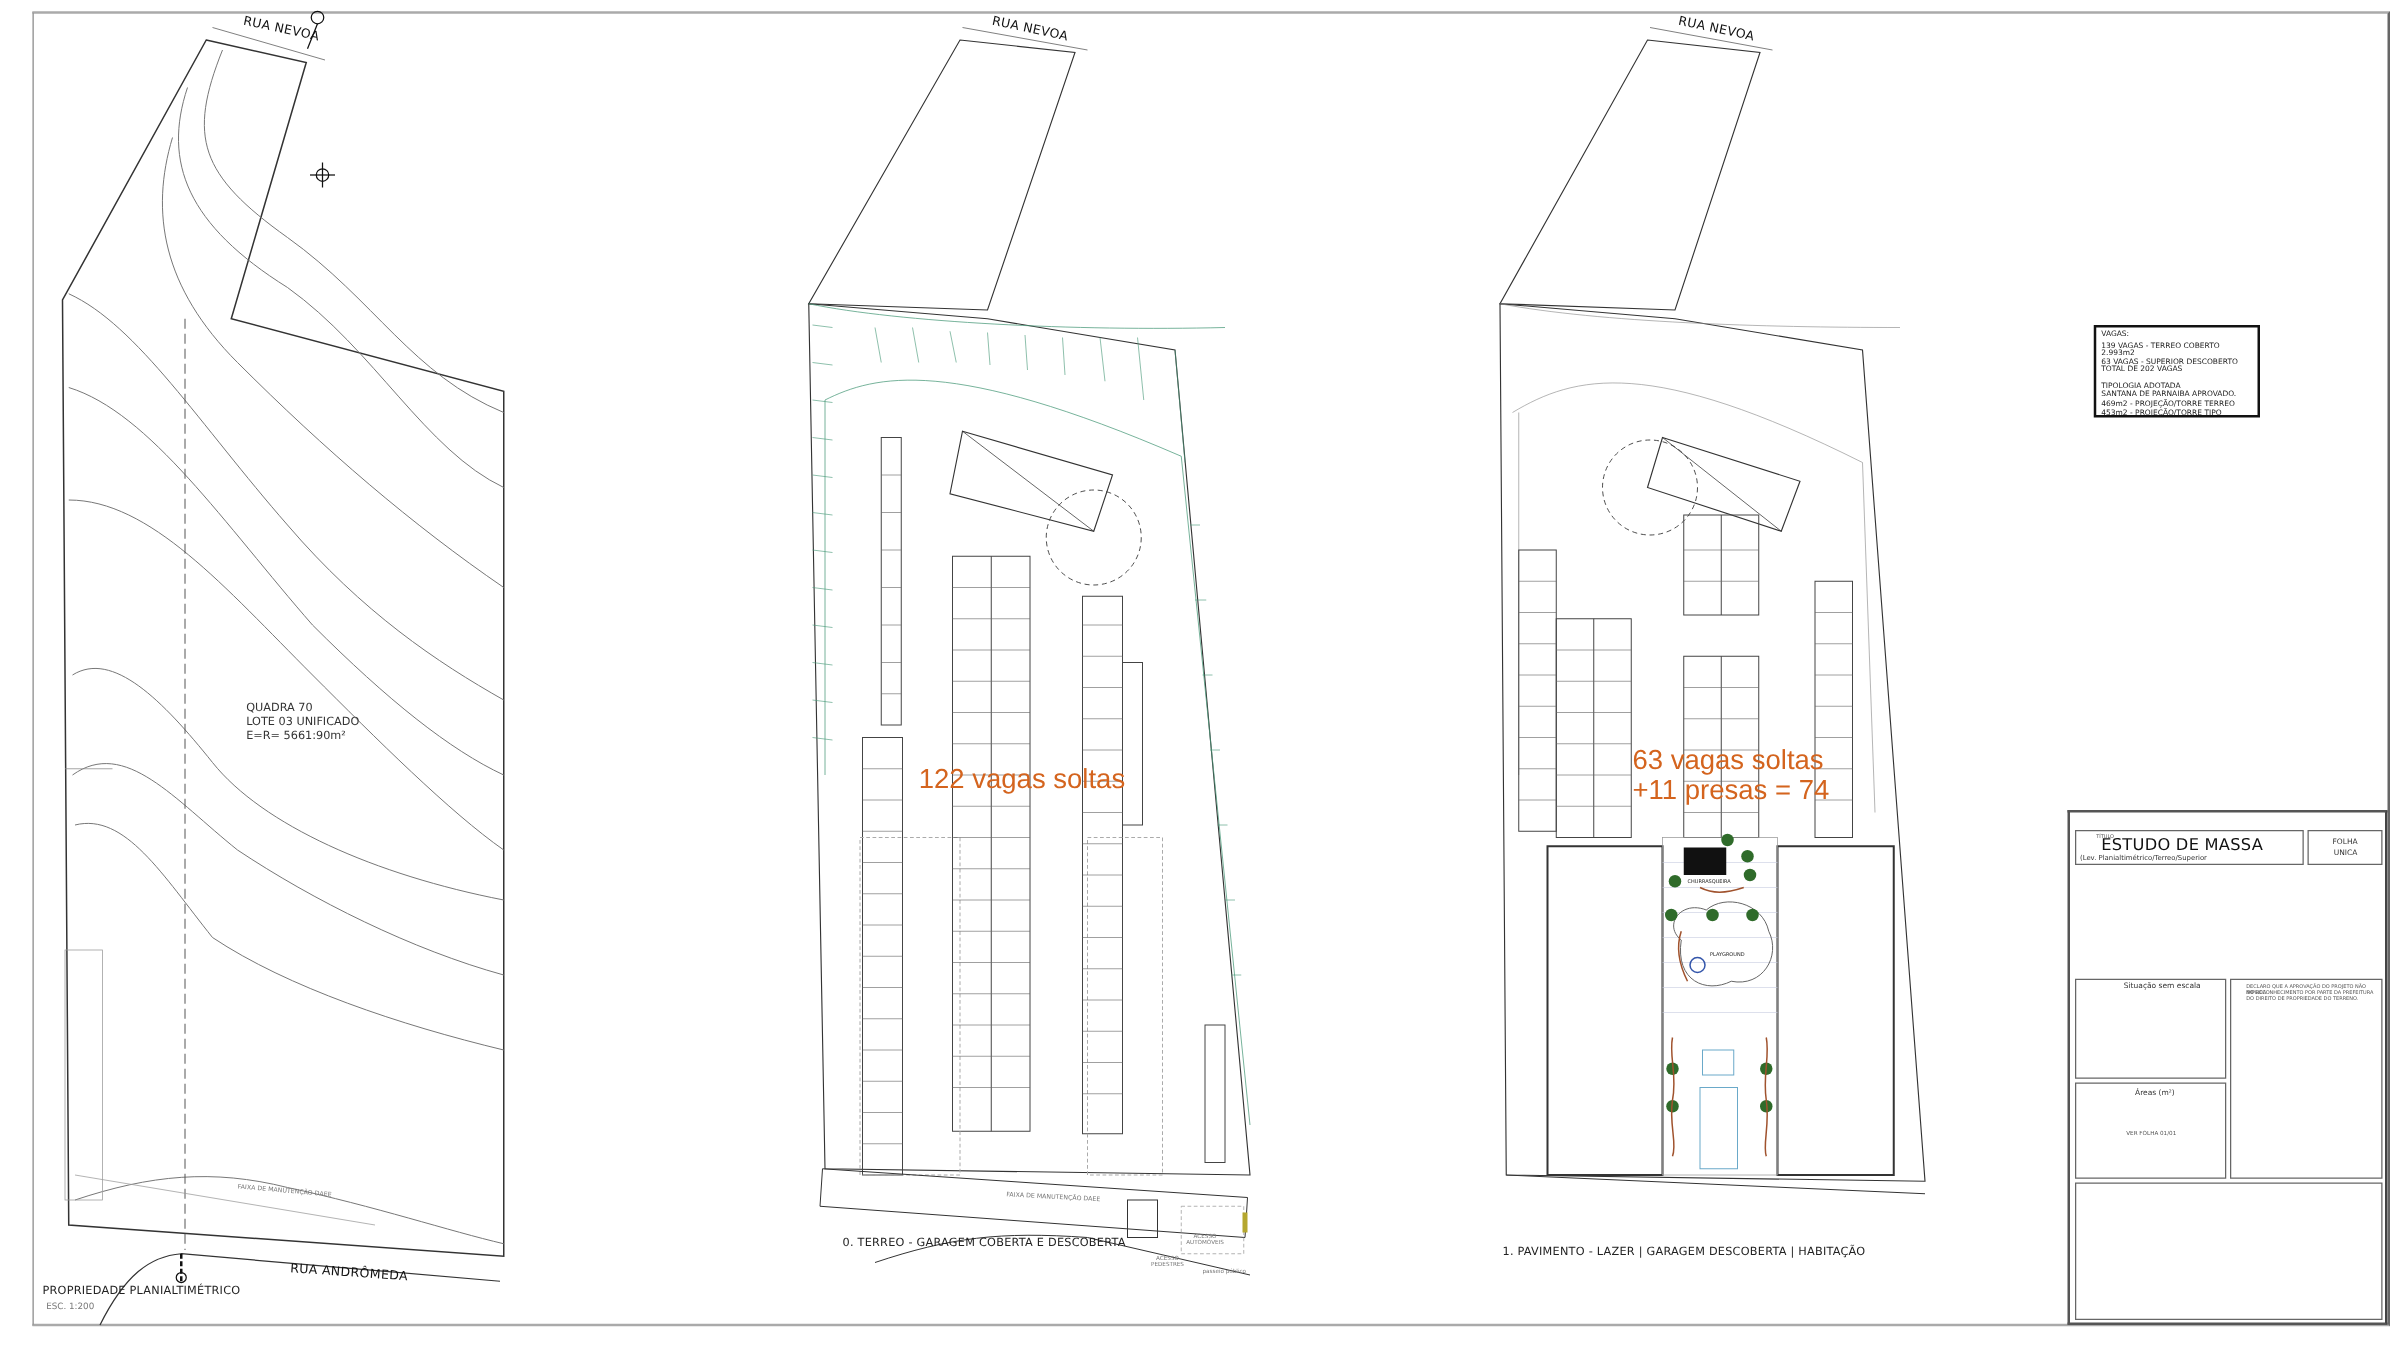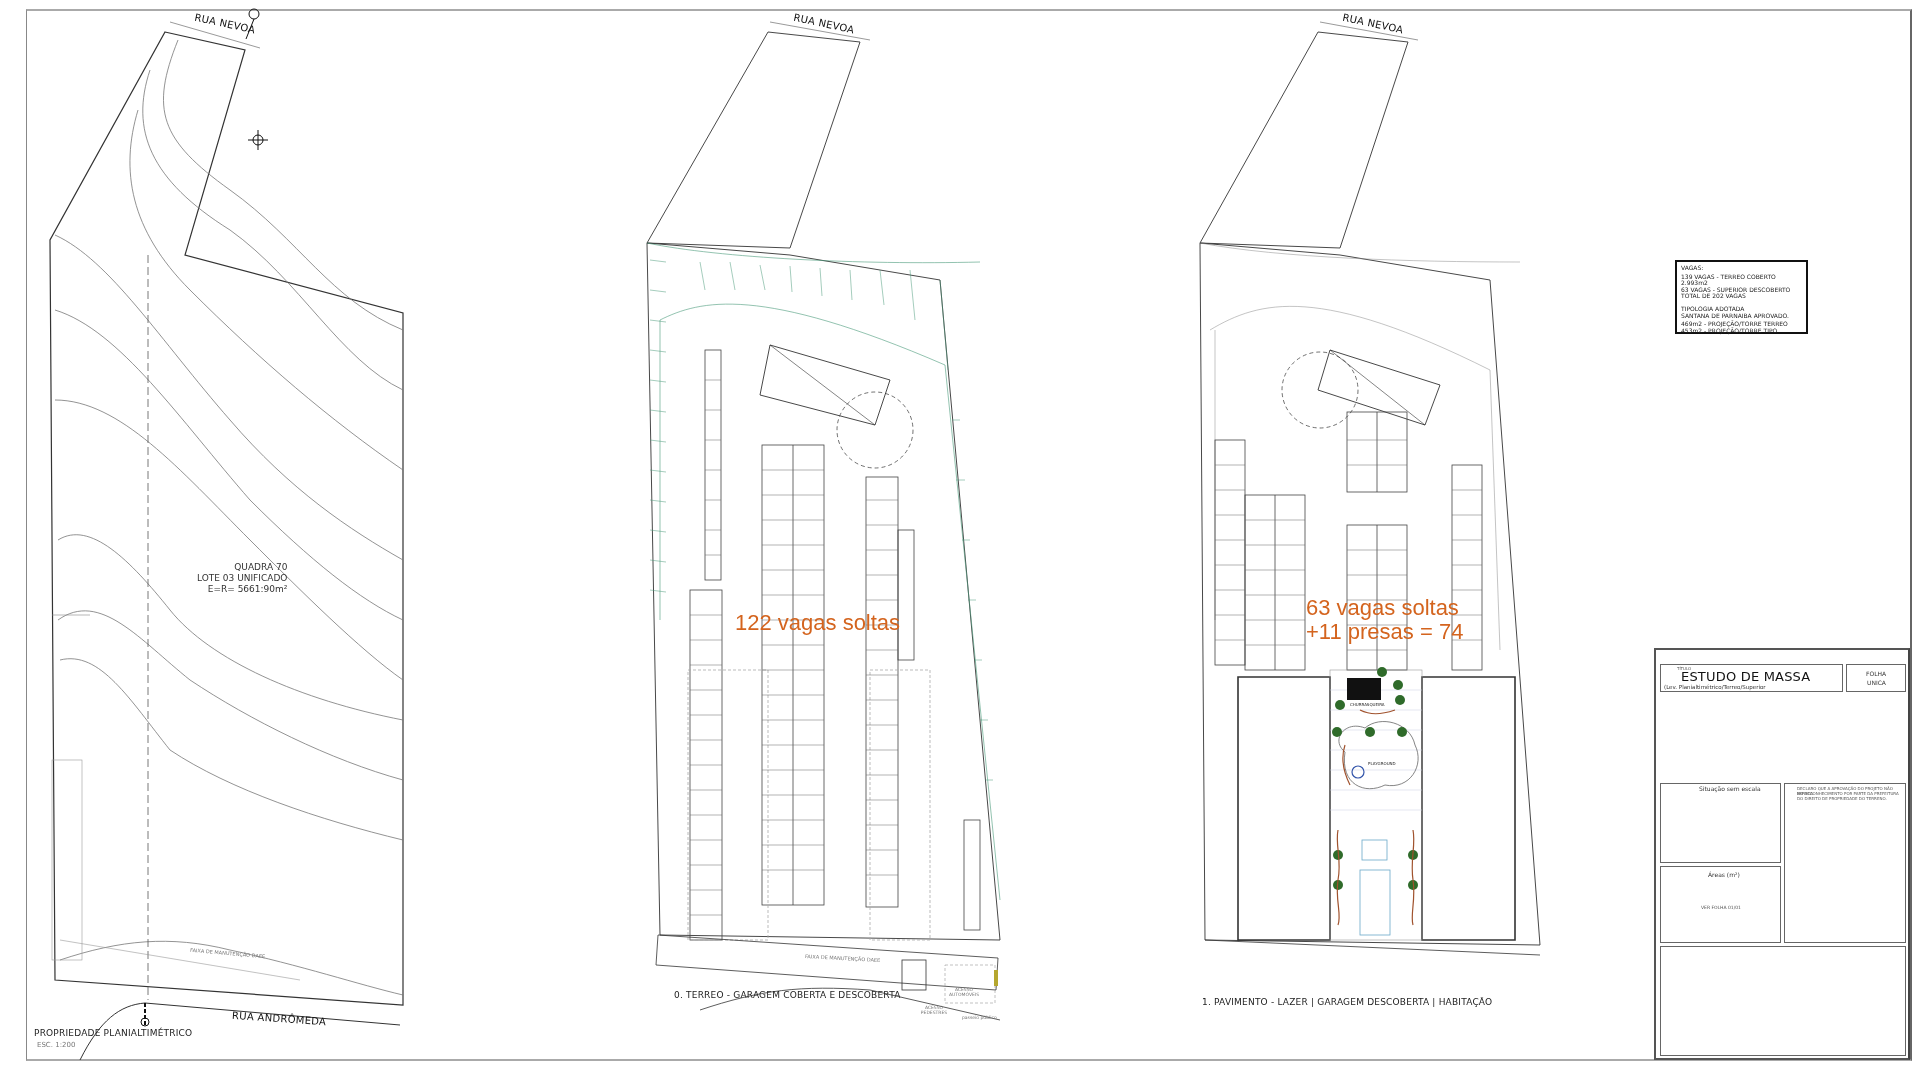--- a/index.html
+++ b/index.html
@@ -292,21 +292,21 @@
     <rect x="1702" y="802" width="14" height="14" fill="#999" stroke="#555"></rect>
     <g transform="translate(1745,805)" stroke="#111">
         <circle r="3"></circle>
         <line x1="-7" y1="0" x2="7" y2="0"></line>
         <line x1="0" y1="-7" x2="0" y2="7"></line>
       </g>
   </g>
 </svg>
 
 <div class="lbl street" style="left:194px;top:18px;transform:rotate(12deg);">RUA NEVOA</div>
-<div class="lbl lot" style="left:197px;top:562px;text-align:right;">
+<div class="lbl lot" style="left:197px;top:562px;">
   <div>QUADRA 70</div>
   <div>LOTE 03 UNIFICADO</div>
   <div>E=R= 5661:90m²</div>
 </div>
 <div class="lbl street" style="left:232px;top:1013px;transform:rotate(4deg);">RUA ANDRÔMEDA</div>
 <div class="lbl caption" style="left:34px;top:1028px;">PROPRIEDADE PLANIALTIMÉTRICO</div>
 <div class="lbl scale" style="left:37px;top:1041px;">ESC. 1:200</div>
 <div class="lbl scale" style="left:190px;top:950px;font-size:5px;transform:rotate(5deg);">FAIXA DE MANUTENÇÃO DAEE</div>
 
 <div class="lbl street" style="left:793px;top:18px;transform:rotate(12deg);">RUA NEVOA</div>

